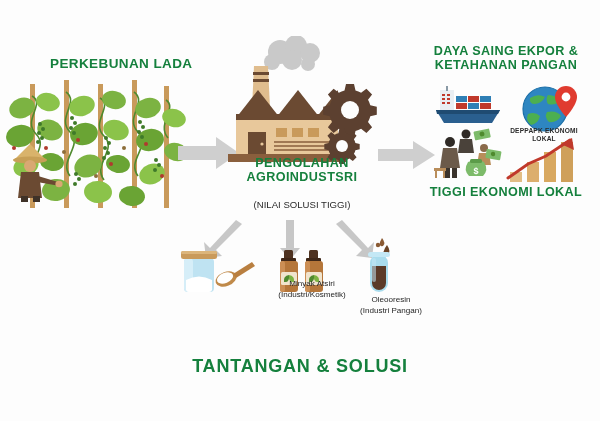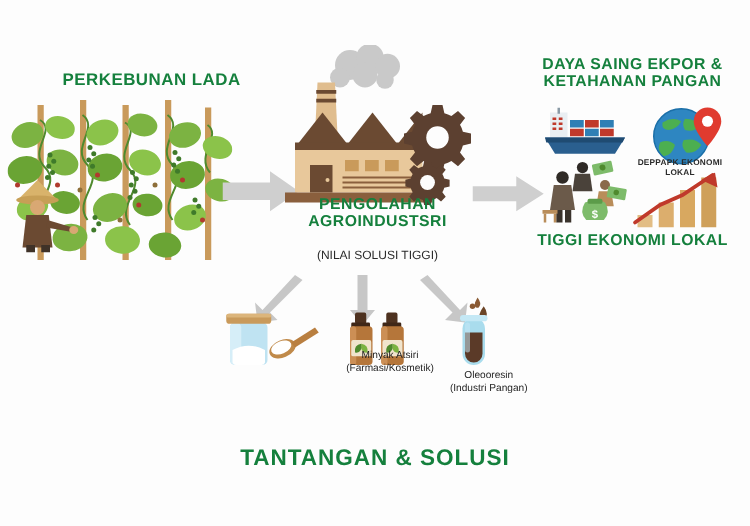--- a/index.html
+++ b/index.html
@@ -313,21 +313,21 @@
         <rect x="29" y="13" width="18" height="31" rx="3" fill="#b5763a"></rect>
         <rect x="29" y="13" width="5" height="31" rx="2.5" fill="#cc8f55"></rect>
         <rect x="30" y="24" width="16" height="13" rx="1.5" fill="#f0e4cd"></rect>
         <path d="M38 27 q6 1 5 7 q-6 1 -5 -7 Z" fill="#7cb342"></path>
         <path d="M38 27 q-6 1 -5 7 q6 1 5 -7 Z" fill="#4f8a2e"></path>
       </g>
     </svg>
   </div>
   <div class="abs product-caption" id="cap-1">
     <div>Minyak Atsiri</div>
-    <div>(Farmasi/Kosmetik)</div>
+    <div>(Industri/Kosmetik)</div>
   </div>
 
   <div class="abs" style="left:362px; top:236px; width:34px; height:58px;">
     <svg viewBox="0 0 34 58" width="34" height="58">
 
       <path d="M20 2 q4 5 1 8 q-4 1 -3 -4 Z" fill="#8a5a33"></path>
       <path d="M25 9 q5 7 0 11 q-6 0 -2 -8 Z" fill="#6b4426"></path>
       <circle cx="16" cy="9" r="2.2" fill="#8a5a33"></circle>
 
       <rect x="8" y="18" width="18" height="38" rx="9" fill="#a9dced"></rect>

